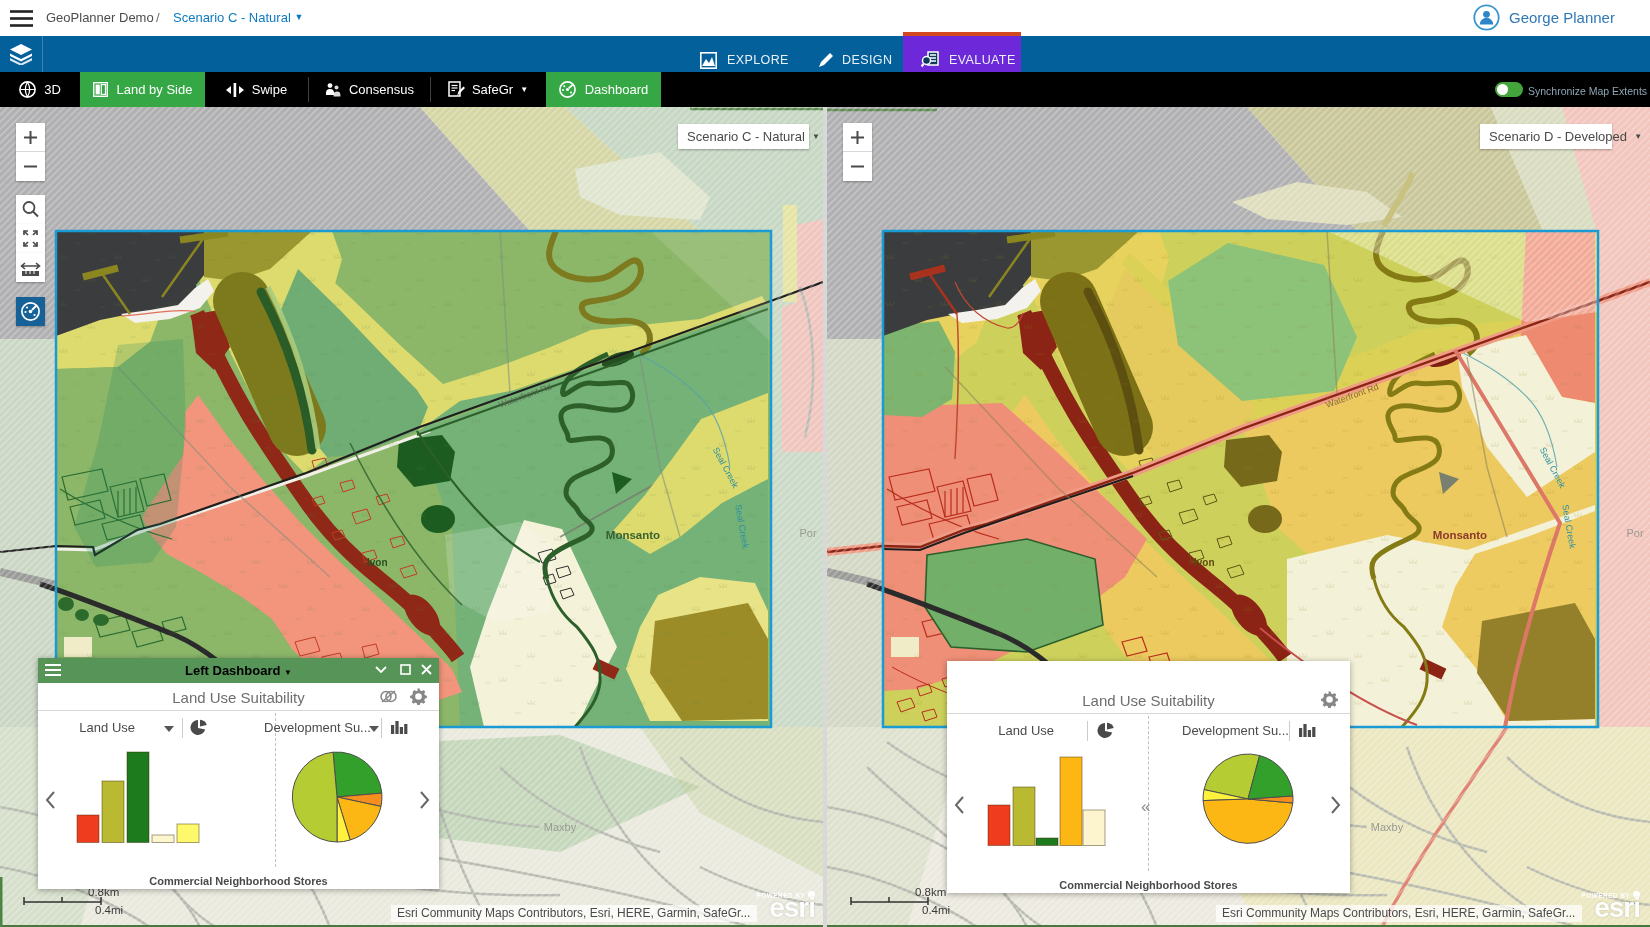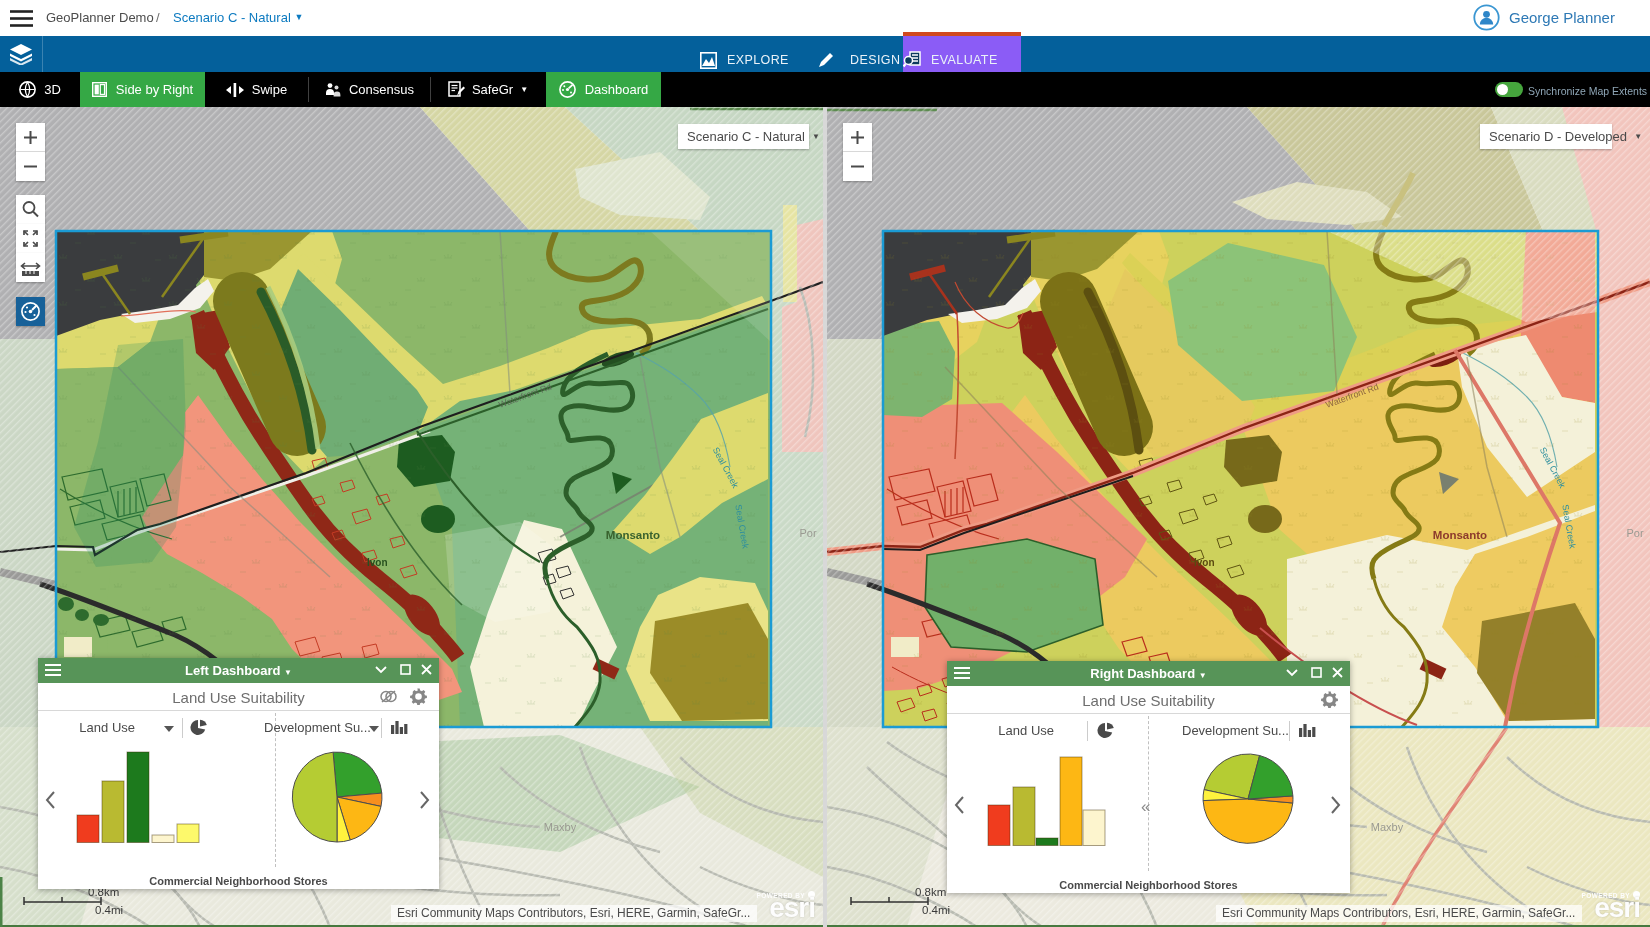--- a/index.html
+++ b/index.html
@@ -13,21 +13,21 @@
 .crumbsl { position:absolute; left:156px; top:10px; font-size:13px; color:#6e6e6e; }
 .crumb2 { position:absolute; left:173px; top:10px; font-size:13px; color:#0c7ac0; }
 .guser { position:absolute; left:1509px; top:9px; font-size:15px; color:#2e79b5; }
 .tab { position:absolute; top:0; height:48px; color:#eaf2f8; font-size:12.5px; letter-spacing:0.4px; display:flex; align-items:center; }
 .b3btn { position:absolute; top:0; height:35px; color:#fff; font-size:13px; display:flex; align-items:center; justify-content:center; }
 .greenbtn { background:#35a845; }
 .vdiv { position:absolute; top:5px; height:25px; width:1px; background:rgba(255,255,255,0.25); }
 .mapbtn { position:absolute; width:29px; height:29px; background:#fff; box-shadow:0 1px 2px rgba(0,0,0,0.3); }
 .scen { position:absolute; top:17px; height:25px; white-space:nowrap; background:#fff; box-shadow:0 1px 2px rgba(0,0,0,0.3); font-size:13px; color:#4a4a4a; display:flex; align-items:center; padding:0 9px; }
 .panel { position:absolute; background:#fff; box-shadow:0 1px 6px rgba(0,0,0,0.35); }
-.phead { position:absolute; left:0; top:0; right:0; height:25px; background:#579458; color:#ffffff; }
+.phead { position:absolute; left:0; top:0; right:0; height:25px; background:#579458; color:#000000; }
 .attr { position:absolute; top:798px; height:17px; background:rgba(255,255,255,0.72); font-size:12px; color:#4a4a4a; line-height:17px; padding:0 6px; white-space:nowrap; overflow:hidden; }
 .esri { position:absolute; top:784px; width:64px; height:34px; color:#fff; white-space:nowrap; }
 </style>
 </head>
 <body>
 <div id="bar1">
   <svg class="abs" style="left:10px;top:9px" width="24" height="19">
       <g stroke="#222" stroke-width="2.6">
         <line x1="0" y1="2.5" x2="23" y2="2.5"></line>
         <line x1="0" y1="9.5" x2="23" y2="9.5"></line>
@@ -57,24 +57,24 @@
     <svg width="17" height="17" viewBox="0 0 17 17">
         <rect x="0.8" y="0.8" width="15.4" height="15.4" fill="none" stroke="#fff" stroke-width="1.6"></rect>
         <path d="M2 14 L6 7 9 11 12 5 15 14 Z" fill="#fff"></path>
       </svg>
     <span style="margin-left:10px">EXPLORE</span>
   </div>
   <div class="tab" style="left:818px">
     <svg width="16" height="16" viewBox="0 0 16 16">
         <path d="M1 15 L3 10 12 1 15 4 6 13 Z" fill="#fff"></path>
       </svg>
-    <span style="margin-left:16px">DESIGN</span>
+    <span style="margin-left:8px">DESIGN</span>
   </div>
   <div class="abs" style="left:903px;top:-4px;width:118px;height:4px;background:#d1491f"></div>
-  <div class="tab" style="left:903px;width:118px;background:#8b5cf6;">
+  <div class="tab" style="left:903px;width:118px;background:#6d28d9;padding-left:18px">
     <svg width="19" height="18" viewBox="0 0 19 18">
         <g fill="none" stroke="#fff" stroke-width="1.5">
           <rect x="7" y="1" width="10" height="13" fill="#0b3a5d"></rect>
           <line x1="9" y1="4" x2="15" y2="4"></line>
           <line x1="9" y1="7" x2="15" y2="7"></line>
           <line x1="9" y1="10" x2="15" y2="10"></line>
           <circle cx="5.5" cy="9.5" r="4" fill="#0b3a5d"></circle>
           <line x1="2.5" y1="13" x2="0.5" y2="15.5" stroke-width="2.2"></line>
         </g>
       </svg>
@@ -88,21 +88,21 @@
         <path d="M1.5 8.5 H15.5 M8.5 1 Q4.2 8.5 8.5 16 M8.5 1 Q12.8 8.5 8.5 16" fill="none" stroke="#fff" stroke-width="1.2"></path>
       </svg>
     <span style="margin-left:8px">3D</span>
   </div>
   <div class="b3btn greenbtn" style="left:80px;width:125px">
     <svg width="15" height="15" viewBox="0 0 15 15">
         <rect x="0.7" y="0.7" width="13.6" height="13.6" fill="none" stroke="#fff" stroke-width="1.4"></rect>
         <rect x="2.6" y="2.6" width="4.2" height="9.8" fill="#fff"></rect>
         <rect x="8.3" y="2.6" width="4.2" height="9.8" fill="none" stroke="#fff" stroke-width="1.2"></rect>
       </svg>
-    <span style="margin-left:9px">Side by Right</span>
+    <span style="margin-left:9px">Land by Side</span>
   </div>
   <div class="b3btn" style="left:205px;width:103px">
     <svg width="18" height="14" viewBox="0 0 18 14">
         <g fill="#fff">
           <path d="M5 3 L0 7 5 11 Z"></path>
           <path d="M13 3 L18 7 13 11 Z"></path>
           <rect x="7.6" y="0" width="2.6" height="14"></rect>
         </g>
       </svg>
     <span style="margin-left:8px">Swipe</span>
@@ -608,39 +608,20 @@
       <path d="M299,139 L343.0,148.4 A45,45 0 0 0 343.8,135.1 Z" fill="#f78f1e"></path>
       <path d="M299,139 L312.2,182.0 A45,45 0 0 0 343.0,148.4 Z" fill="#fdb714"></path>
       <path d="M299,139 L299,184 A45,45 0 0 0 312.2,182.0 Z" fill="#fff23d"></path>
       <path d="M299,139 L295.1,94.2 A45,45 0 0 0 299,184 Z" fill="#b5cc33"></path>
     </g>
   </svg>
   <div style="position:absolute;left:0;right:0;top:217px;text-align:center;font-size:11px;font-weight:bold;color:#4a4a4a">Commercial Neighborhood Stores</div>
 </div>
 
 <div class="panel" style="left:947px;top:661px;width:403px;height:232px">
-  <div class="phead">
-    <svg style="position:absolute;left:7px;top:5px" width="16" height="14">
-        <g stroke="#fff" stroke-width="2">
-          <line x1="0" y1="2" x2="16" y2="2"></line>
-          <line x1="0" y1="7" x2="16" y2="7"></line>
-          <line x1="0" y1="12" x2="16" y2="12"></line>
-        </g>
-      </svg>
-    <div style="position:absolute;left:0;right:0;top:5px;text-align:center;font-size:13px;font-weight:bold">Right Dashboard <span style="font-size:8px">▼</span></div>
-    <svg style="position:absolute;right:52px;top:8px" width="12" height="8">
-        <path d="M1 1 L6 6 L11 1" stroke="#fff" stroke-width="1.8" fill="none"></path>
-      </svg>
-    <svg style="position:absolute;right:28px;top:6px" width="11" height="11">
-        <rect x="1" y="1" width="9" height="9" fill="none" stroke="#fff" stroke-width="1.6"></rect>
-      </svg>
-    <svg style="position:absolute;right:7px;top:6px" width="11" height="11">
-        <path d="M1 1 L10 10 M10 1 L1 10" stroke="#fff" stroke-width="1.8"></path>
-      </svg>
-  </div>
   <div style="position:absolute;left:0;right:0;top:25px;height:28px;border-bottom:1px solid #d8d8d8">
     <div style="position:absolute;left:0;right:0;top:6px;text-align:center;font-size:15px;color:#6e6e6e">Land Use Suitability</div>
     <svg style="position:absolute;right:12px;top:5px" width="17" height="17" viewBox="0 0 17 17">
         <path fill="#868686" d="M8.5 5.2 a3.3 3.3 0 1 0 0 6.6 a3.3 3.3 0 0 0 0 -6.6 Z M7.3 0.5 h2.4 l0.4 2 a6.3 6.3 0 0 1 1.8 0.75 l1.7 -1.15 1.7 1.7 -1.15 1.7 a6.3 6.3 0 0 1 0.75 1.8 l2 0.4 v2.4 l-2 0.4 a6.3 6.3 0 0 1 -0.75 1.8 l1.15 1.7 -1.7 1.7 -1.7 -1.15 a6.3 6.3 0 0 1 -1.8 0.75 l-0.4 2 h-2.4 l-0.4 -2 a6.3 6.3 0 0 1 -1.8 -0.75 l-1.7 1.15 -1.7 -1.7 1.15 -1.7 a6.3 6.3 0 0 1 -0.75 -1.8 l-2 -0.4 v-2.4 l2 -0.4 a6.3 6.3 0 0 1 0.75 -1.8 L2.7 3.8 l1.7 -1.7 1.7 1.15 a6.3 6.3 0 0 1 1.8 -0.75 Z"></path>
       </svg>
   </div>
   <div style="position:absolute;left:201px;top:55px;bottom:22px;border-left:1px dashed #c0c0c0"></div>
   <div style="position:absolute;left:0px;top:62px;width:107px;text-align:right;font-size:13px;color:#4a4a4a">Land Use</div>
   <div style="position:absolute;left:140px;top:60px;width:1px;height:20px;background:#ccc"></div>
   <svg style="position:absolute;left:150px;top:61px" width="18" height="18" viewBox="0 0 18 18">

